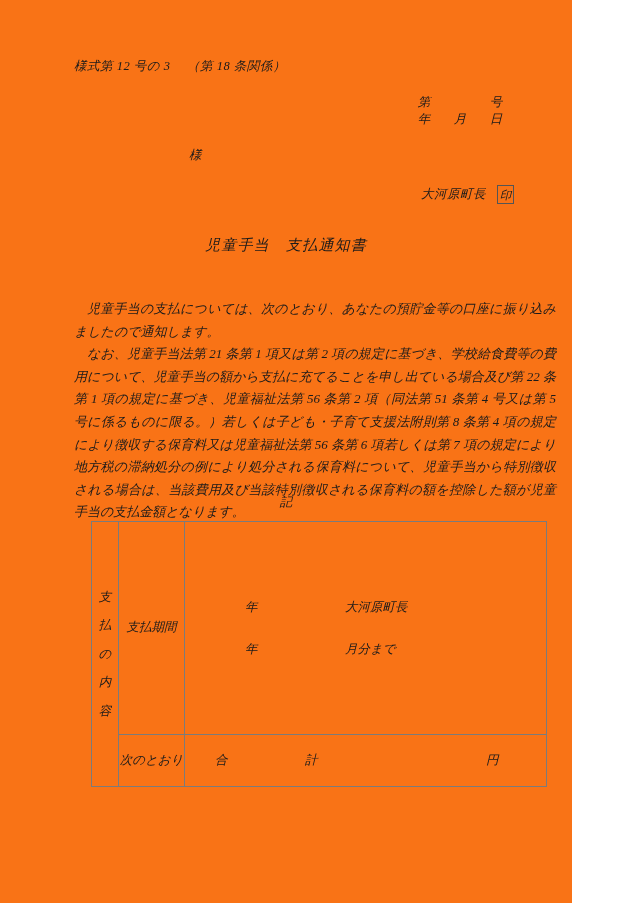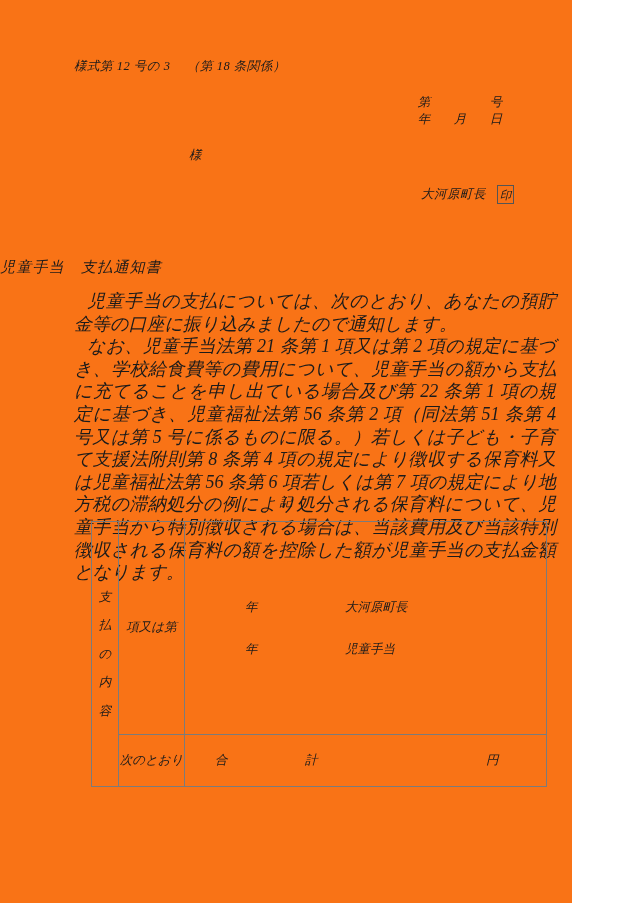--- a/index.html
+++ b/index.html
@@ -77,34 +77,34 @@
     border: 1px solid #555;
     font-size: 11.5px;
     box-sizing: border-box;
   }
 
   
   .doc-title {
     position: absolute;
     left: 0;
     right: 0;
-    top: 258px;
-    text-align: left;
+    top: 236px;
+    text-align: center;
     font-size: 15px;
     letter-spacing: 1.2px;
     white-space: pre;
   }
 
   
   .body-text {
     position: absolute;
     left: 74px;
-    top: 290px;
+    top: 298px;
     width: 482px;
-    font-size: 18px;
+    font-size: 13px;
     line-height: 22.6px;
     text-align: justify;
     text-justify: inter-character;
   }
   .body-text p {
     margin: 0;
     text-indent: 13px;
   }
 
   .kijou {
@@ -217,29 +217,29 @@
       <tr>
         <td class="vlabel-cell" rowspan="2">
           <span class="vlabel-inner">
             <span>支</span>
             <span>払</span>
             <span>の</span>
             <span>内</span>
             <span>容</span>
           </span>
         </td>
-        <td class="rowhead-cell">項又は第</td>
+        <td class="rowhead-cell">支払期間</td>
         <td class="period-cell">
           <div class="field-line">
             <span class="fw-year">年</span>
             <span class="fw-month">大河原町長</span>
           </div>
           <div class="field-line">
             <span class="fw-year">年</span>
-            <span class="fw-month">児童手当</span>
+            <span class="fw-month">月分まで</span>
           </div>
         </td>
       </tr>
       <tr>
         <td class="rowhead-cell">次のとおり</td>
         <td class="amount-cell">
           <div class="amount-line">
             <span class="amt-go">合</span>
             <span class="amt-kei">計</span>
             <span class="amt-en">円</span>

